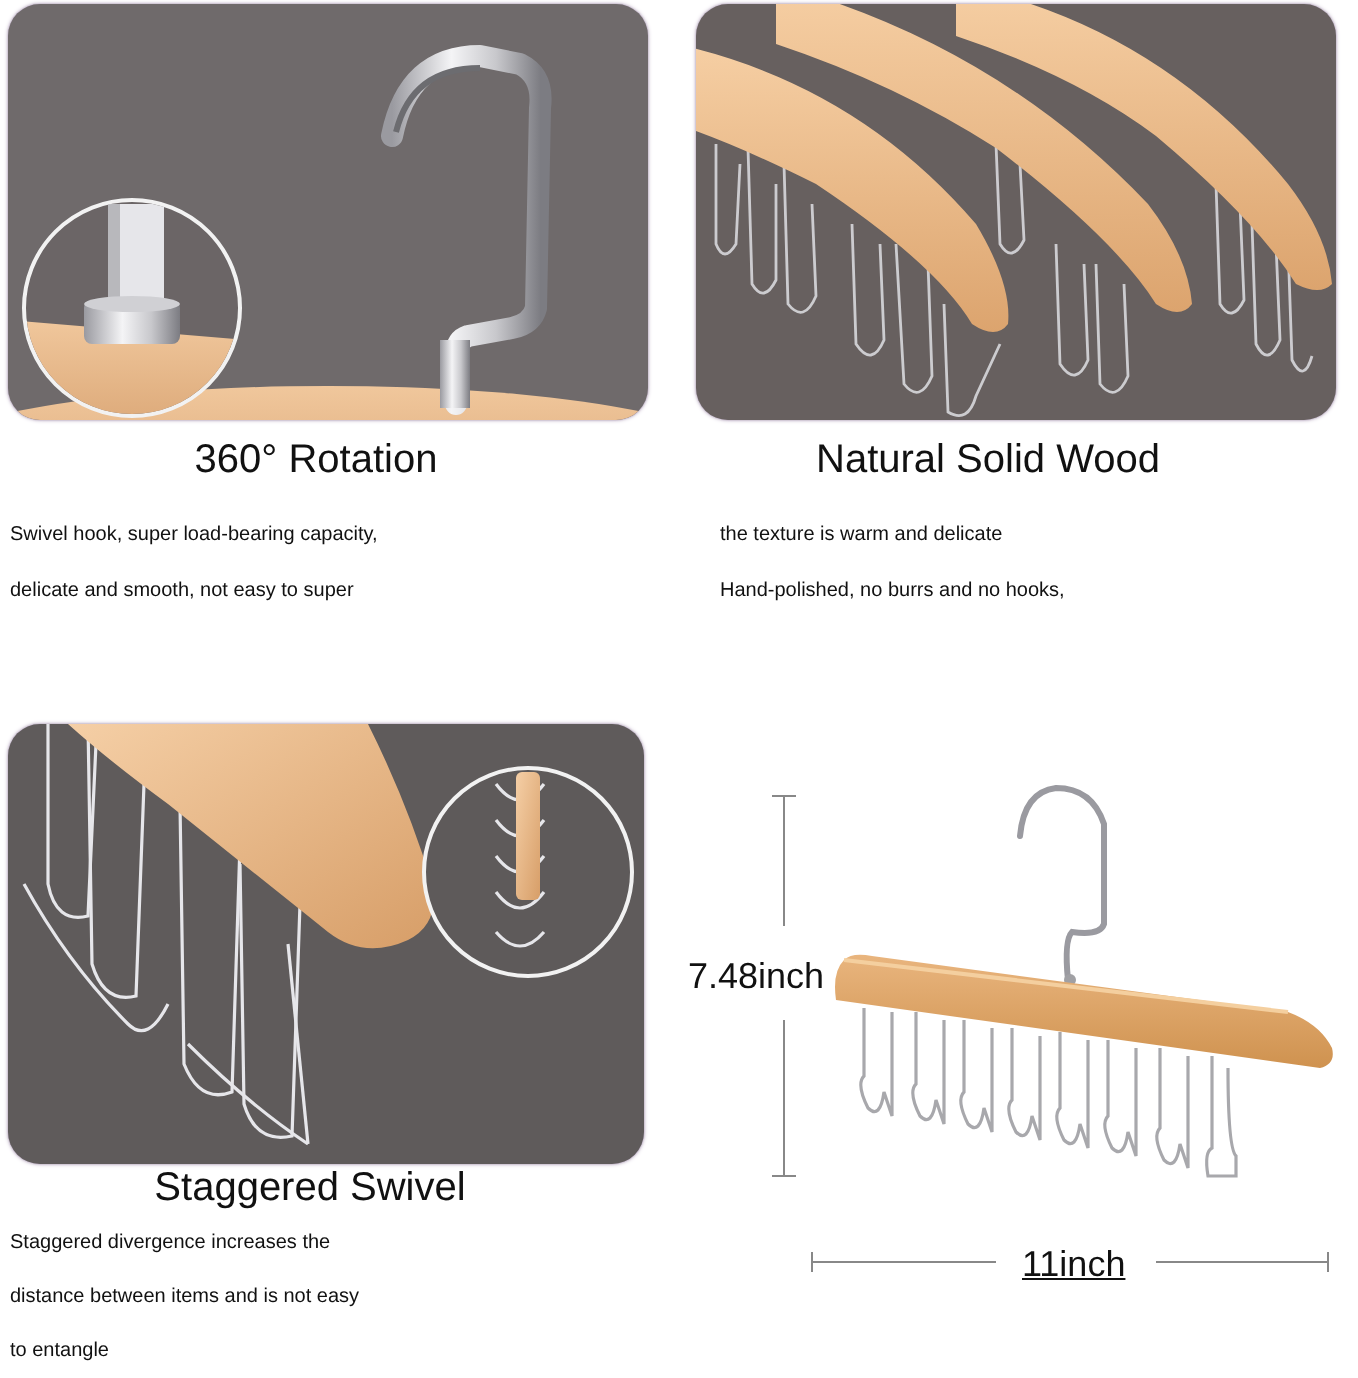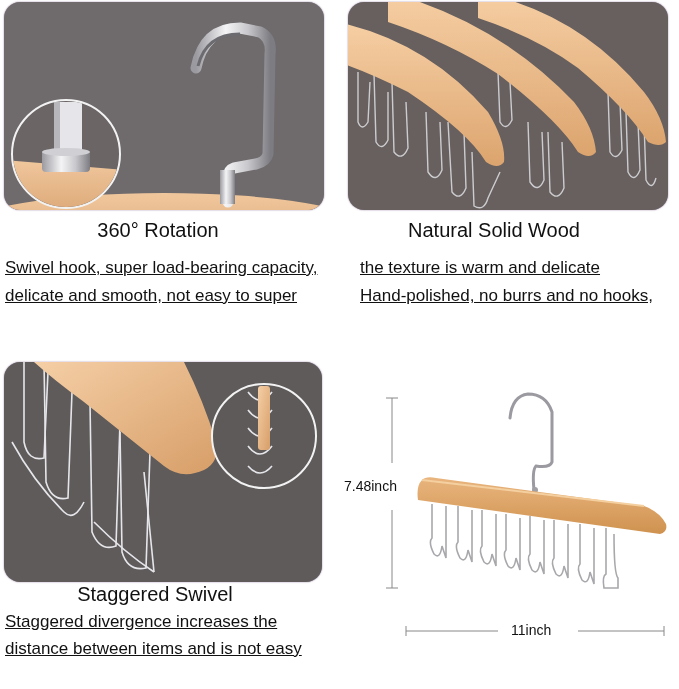--- a/index.html
+++ b/index.html
@@ -21,45 +21,44 @@
 
   .title {
     position: absolute;
     font-size: 20px;
     color: #111;
     white-space: nowrap;
     text-align: center;
   }
   .desc {
     position: absolute;
-    font-size: 17px;
+    font-size: 10px;
     line-height: 28px;
     color: #111;
     white-space: nowrap;
-    text-decoration: underline;
   }
 
   #t1 { left: 0; width: 316px; top: 219px; }
   #t2 { left: 328px; width: 332px; top: 219px; }
   #t3 { left: 0; width: 310px; top: 583px; }
 
   #d1 { left: 5px; top: 254px; }
   #d2 { left: 360px; top: 254px; }
   #d3 { left: 5px; top: 608px; line-height: 27px; }
 
   #dim-area { position: absolute; left: 330px; top: 380px; width: 349px; height: 270px; }
   .dim-label {
     position: absolute;
-    font-size: 14px;
+    font-size: 18px;
     color: #111;
     white-space: nowrap;
     background: #fff;
   }
   #height-label { left: 344px; top: 478px; }
-  #width-label { left: 505px; top: 622px; padding: 0 6px; }
+  #width-label { left: 505px; top: 622px; padding: 0 6px; text-decoration: underline; }
 </style>
 </head>
 <body>
 
 <div id="p1" class="panel">
   <svg viewBox="0 0 320 208">
     <defs>
       <linearGradient id="woodg" x1="0" y1="0" x2="0" y2="1">
         <stop offset="0" stop-color="#f0c79c"></stop>
         <stop offset="1" stop-color="#d9a473"></stop>
@@ -162,20 +161,21 @@
   <div>Swivel hook, super load-bearing capacity,</div>
   <div>delicate and smooth, not easy to super</div>
 </div>
 <div id="d2" class="desc">
   <div>the texture is warm and delicate</div>
   <div>Hand-polished, no burrs and no hooks,</div>
 </div>
 <div id="d3" class="desc">
   <div>Staggered divergence increases the</div>
   <div>distance between items and is not easy</div>
+  <div>to entangle</div>
 </div>
 
 <div id="dim-area">
   <svg viewBox="0 0 349 270" width="349" height="270">
     <defs>
       <linearGradient id="woodg4" x1="0" y1="0" x2="0" y2="1">
         <stop offset="0" stop-color="#e9b57e"></stop>
         <stop offset="1" stop-color="#cf924f"></stop>
       </linearGradient>
     </defs>

